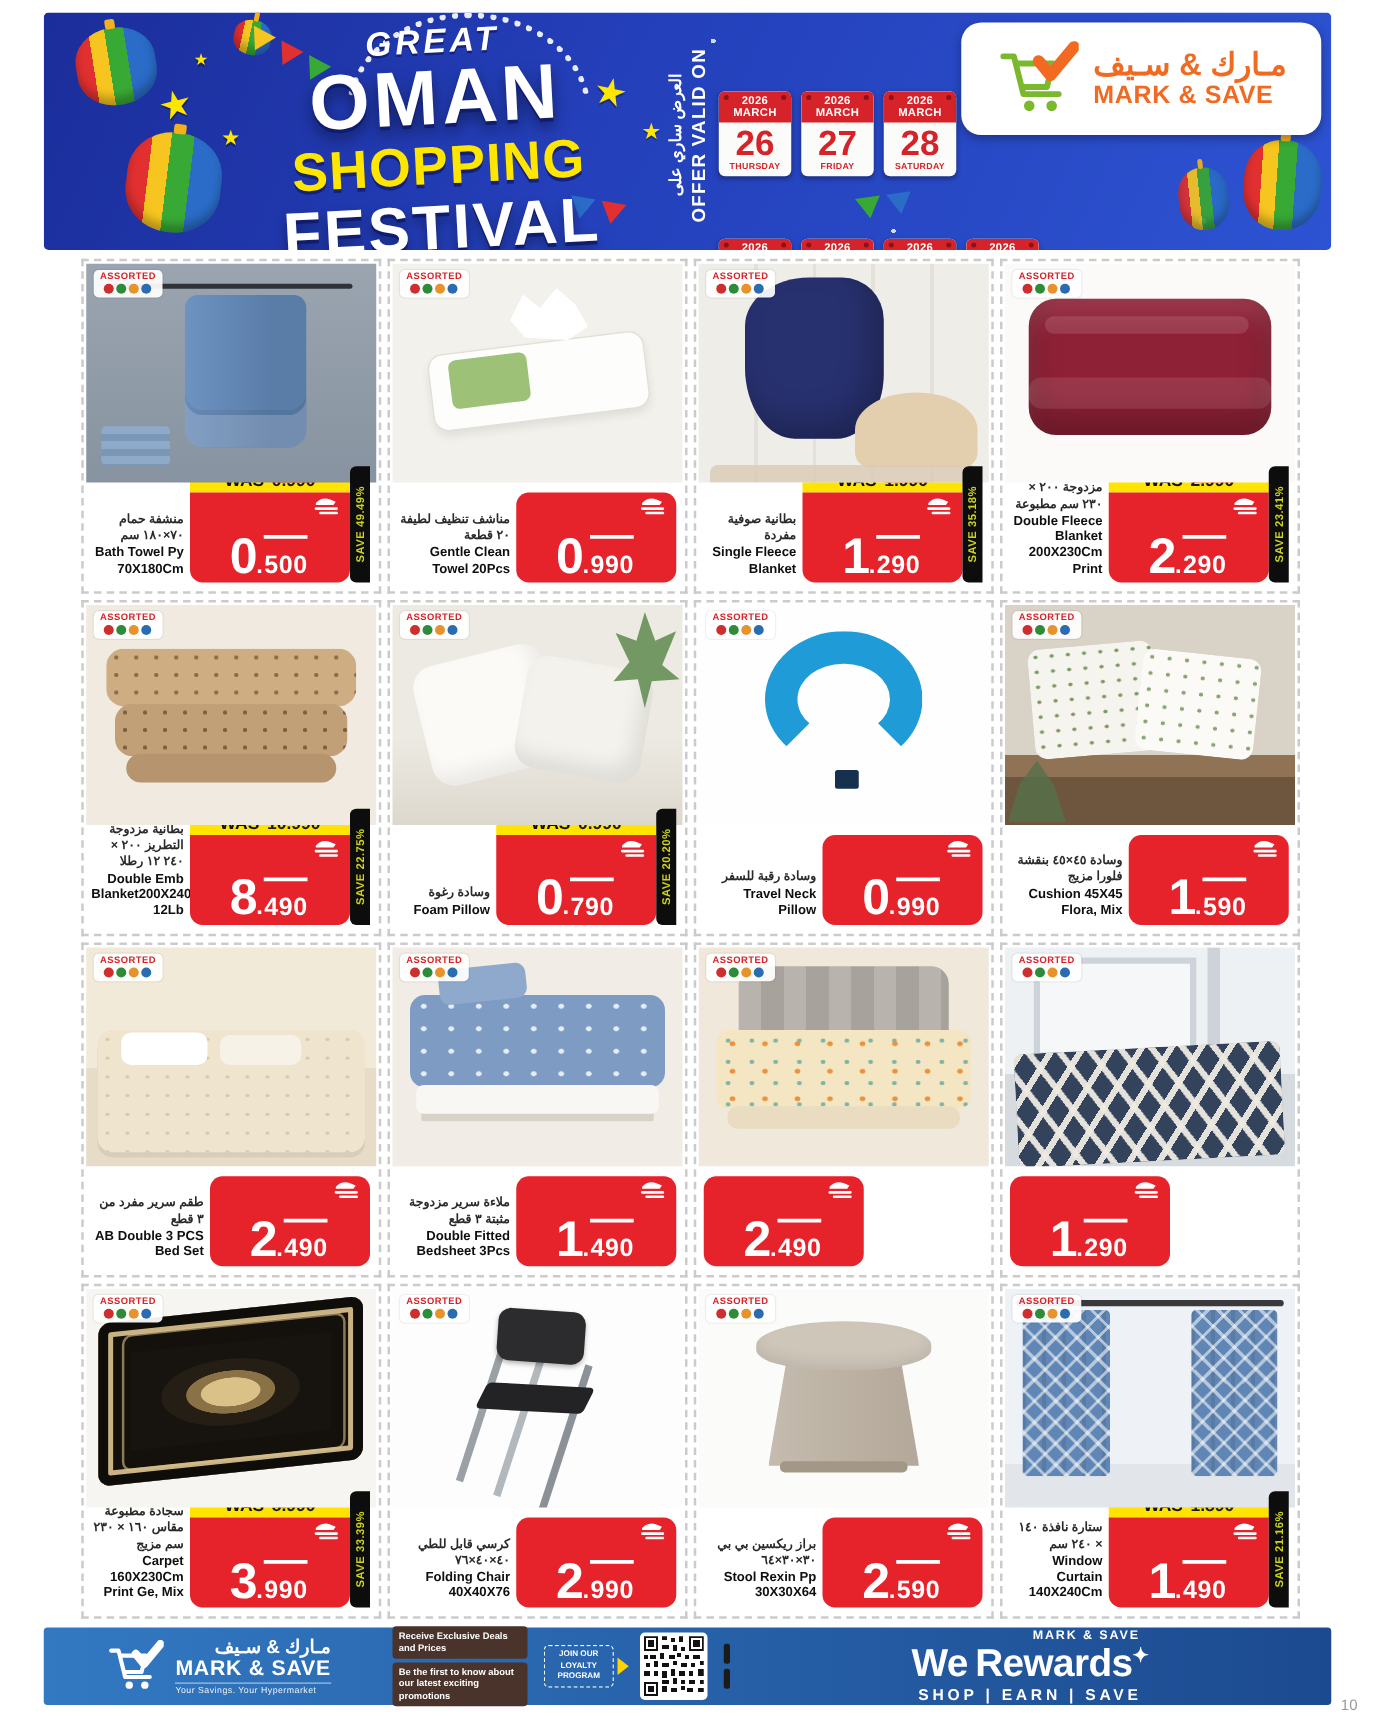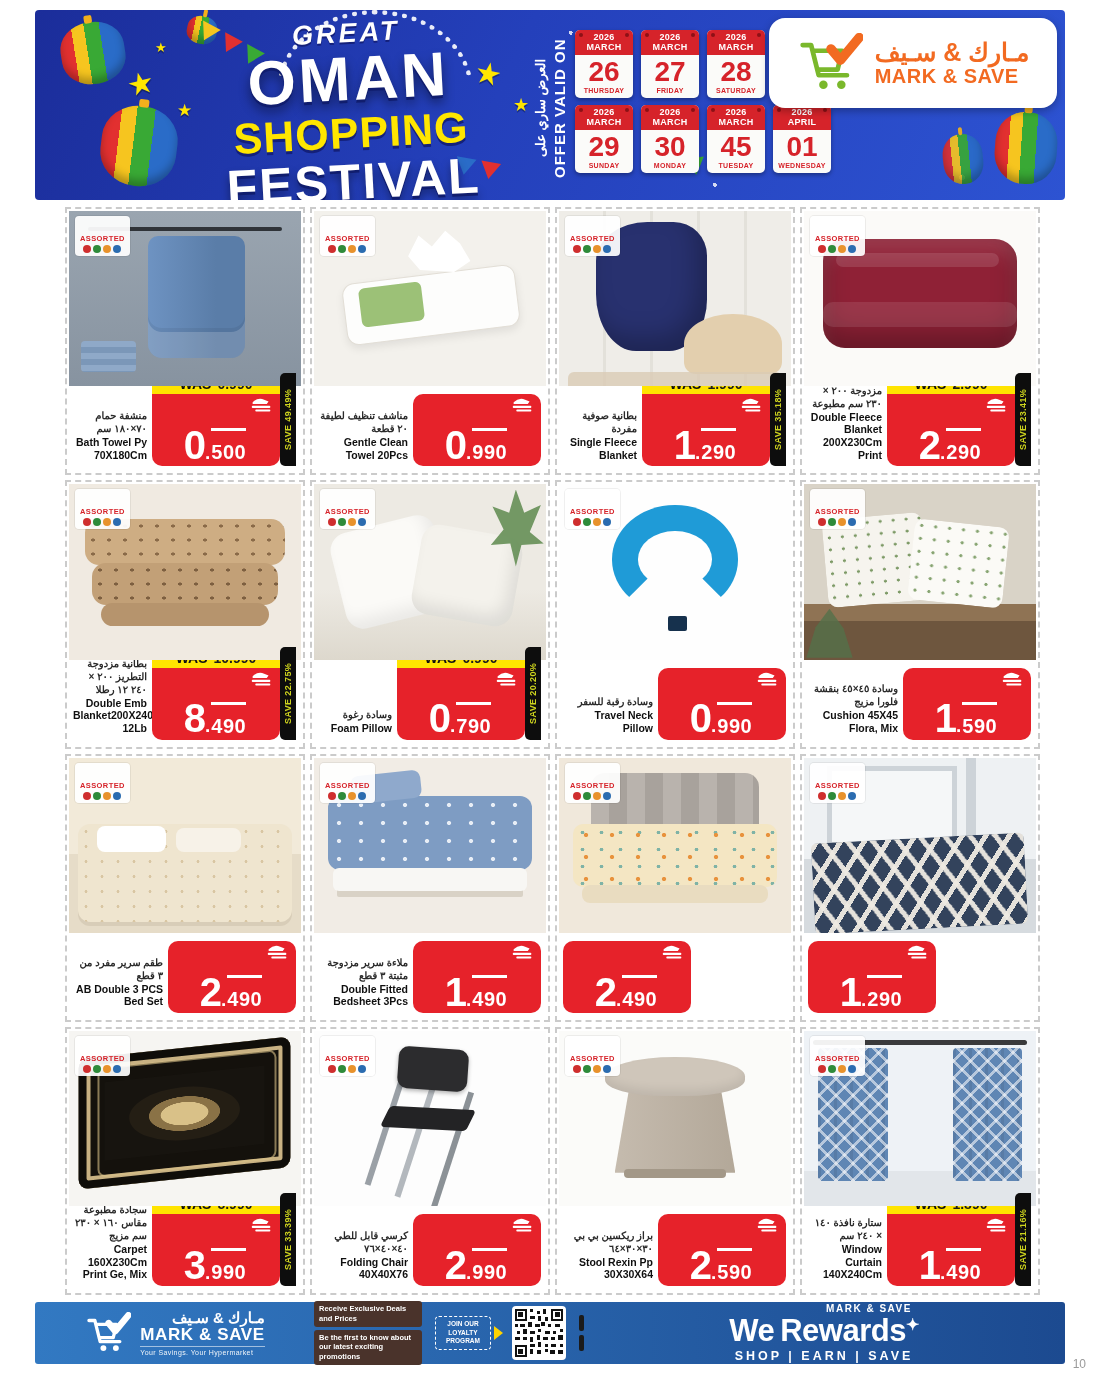--- a/index.html
+++ b/index.html
@@ -41,39 +41,39 @@
   .star2{left:142px;top:90px;font-size:17px;}
   .star3{left:440px;top:46px;font-size:30px;transform:rotate(12deg);}
   .star4{left:478px;top:84px;font-size:18px;}
   .star5{left:120px;top:30px;font-size:13px;}
   .valid{position:absolute;left:498px;top:16px;height:164px;display:flex;gap:3px;align-items:center;}
   .valid span{writing-mode:vertical-rl;transform:rotate(180deg);color:#fff;font-weight:bold;display:block;height:100%;text-align:center;}
   .valid .v-ar{font-size:13px;}
   .valid .v-en{font-size:15px;letter-spacing:1px;}
   .dates{position:absolute;left:540px;top:20px;display:flex;flex-direction:column;gap:7px;}
   .drow{display:flex;gap:8px;}
-  .tile{width:58px;background:#fbfbf9;border-radius:5px;overflow:hidden;box-shadow:0 2px 4px rgba(0,0,0,.35);text-align:center;}
+  .tile{width:58px;background:#fbfbf9;border-radius:5px;overflow:hidden;box-shadow:0 2px 4px rgba(0,0,0,.35);text-align:center;margin-top:43px;}
   .t-head{position:relative;background:#d6232a;color:#fff;font-weight:800;font-size:9px;line-height:1.1;padding:3px 0 2px;letter-spacing:.3px;}
   .t-head::before,.t-head::after{content:"";position:absolute;top:3px;width:4px;height:4px;border-radius:50%;background:#8d1116;}
   .t-head::before{left:4px}.t-head::after{right:4px}
   .t-day{color:#d6232a;font-size:28px;font-weight:900;line-height:1.05;padding-top:2px;}
   .t-wd{color:#d6232a;font-size:7px;font-weight:800;letter-spacing:.3px;padding:1px 0 4px;}
   .logo-box{position:absolute;right:8px;top:8px;width:288px;height:90px;background:#fff;border-radius:16px;
     display:flex;align-items:center;justify-content:center;gap:12px;box-shadow:0 3px 8px rgba(0,0,0,.3);}
   .cart-ic{width:66px;height:60px;flex:0 0 auto;}
   .lb-txt{text-align:left;}
   .lb-ar{color:#f26a21;font-size:25px;font-weight:bold;direction:rtl;line-height:1.05;}
   .lb-en{color:#f26a21;font-size:20px;font-weight:900;letter-spacing:.5px;line-height:1.1;}
 
   
   .grid{position:absolute;left:65px;top:207px;width:975px;height:1088px;display:grid;
     grid-template-columns:repeat(4,1fr);grid-auto-rows:1fr;gap:5px;}
   .cell{position:relative;border:2px dashed #cbcbcb;background:#fff;display:flex;flex-direction:column;overflow:hidden;}
   .assorted{position:absolute;top:7px;left:8px;z-index:3;background:rgba(255,255,255,.93);border-radius:4px;
-    padding:18px 5px 3px;text-align:center;box-shadow:0 0 0 1px rgba(0,0,0,.06);}
+    padding:0 5px 3px;text-align:center;box-shadow:0 0 0 1px rgba(0,0,0,.06);}
   .as-label{display:block;color:#d6232a;font-size:7.5px;font-weight:900;letter-spacing:.4px;}
   .dots{display:flex;gap:2px;justify-content:center;margin-top:2px;}
   .dots i{width:8px;height:8px;border-radius:50%;display:block;background:#999;}
   .ph{flex:1;position:relative;overflow:hidden;margin:2px;background:#f3f2ef;}
   .ph i{position:absolute;display:block;}
   .info{height:76px;padding:2px 7px 7px 6px;display:flex;align-items:flex-end;gap:5px;}
   .names{flex:1;text-align:right;padding-bottom:5px;min-width:0;}
   .ar-name{font-size:10px;color:#2a2a2a;direction:rtl;line-height:1.3;font-weight:600;}
   .en-name{font-size:10.5px;font-weight:800;color:#0f0f0f;line-height:1.2;margin-top:1px;}
   .pricetag{flex:0 0 auto;display:flex;align-items:stretch;}

